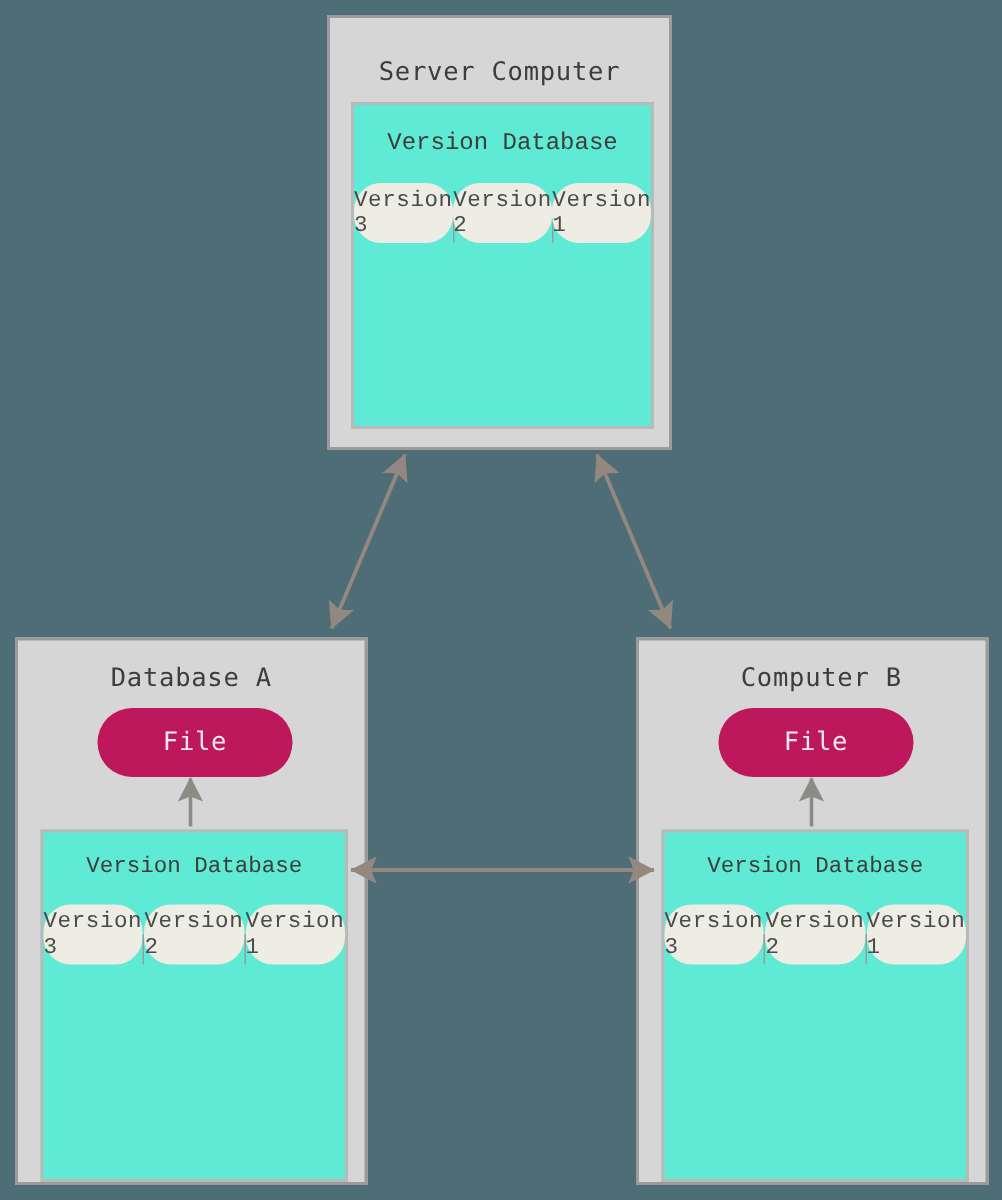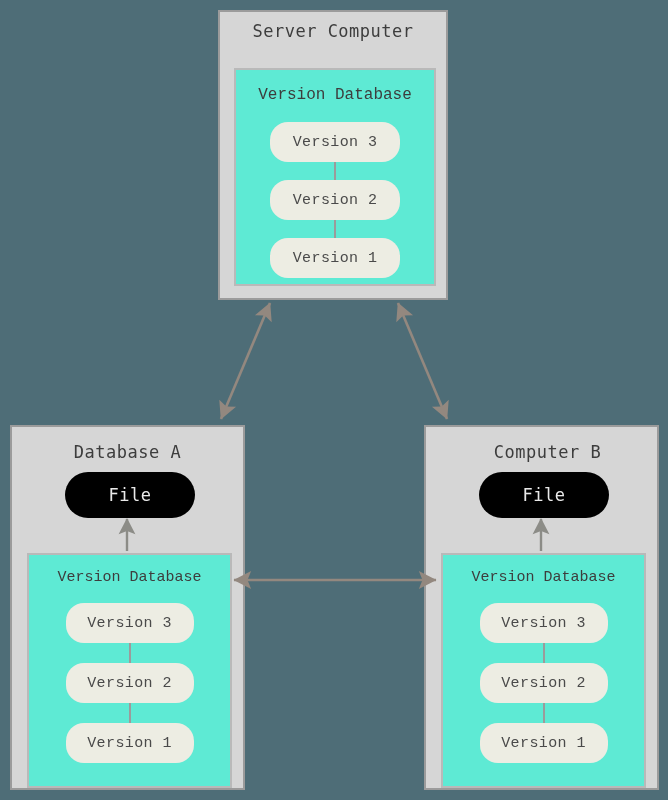--- a/index.html
+++ b/index.html
@@ -42,21 +42,21 @@
     text-align: center;
     color: #3d3d3d;
     font-size: 17px;
     letter-spacing: 0.5px;
     white-space: nowrap;
   }
 
   
   .file-pill {
     position: absolute;
-    background: #000000;
+    background: #be185d;
     border-radius: 24px;
     color: #e9e9e9;
     font-size: 17px;
     display: flex;
     align-items: center;
     justify-content: center;
     letter-spacing: 0.5px;
   }
 
   
@@ -74,22 +74,22 @@
     white-space: nowrap;
   }
   .vdb-title.big { font-size: 16px; }
 
   
   .version-stack {
     position: absolute;
     left: 0;
     right: 0;
     display: flex;
-    flex-direction: column;
-    align-items: center;
+    flex-direction: row;
+    align-items: flex-end;
   }
   .version-pill {
     background: #edede3;
     border-radius: 18px;
     color: #4a4a4a;
     font-size: 15px;
     display: flex;
     align-items: center;
     justify-content: center;
     letter-spacing: 0.4px;
@@ -107,21 +107,21 @@
   
   .cli .version-pill { width: 128px; height: 40px; }
   .cli .version-link { height: 20px; }
 </style>
 </head>
 <body>
 
 <div class="canvas">
 
   <div class="machine" style="left:218px; top:10px; width:230px; height:290px;">
-    <div class="machine-title" style="margin-top:9px;">Server Computer</div>
+    <div class="machine-title" style="margin-top:26px;">Server Computer</div>
 
     <div class="vdb srv" style="left:14px; top:56px; width:202px; height:218px;">
       <div class="vdb-title big" style="margin-top:16px;">Version Database</div>
 
       <div class="version-stack srv" style="top:52px;">
         <div class="version-pill">Version 3</div>
         <div class="version-link"></div>
         <div class="version-pill">Version 2</div>
         <div class="version-link"></div>
         <div class="version-pill">Version 1</div>

